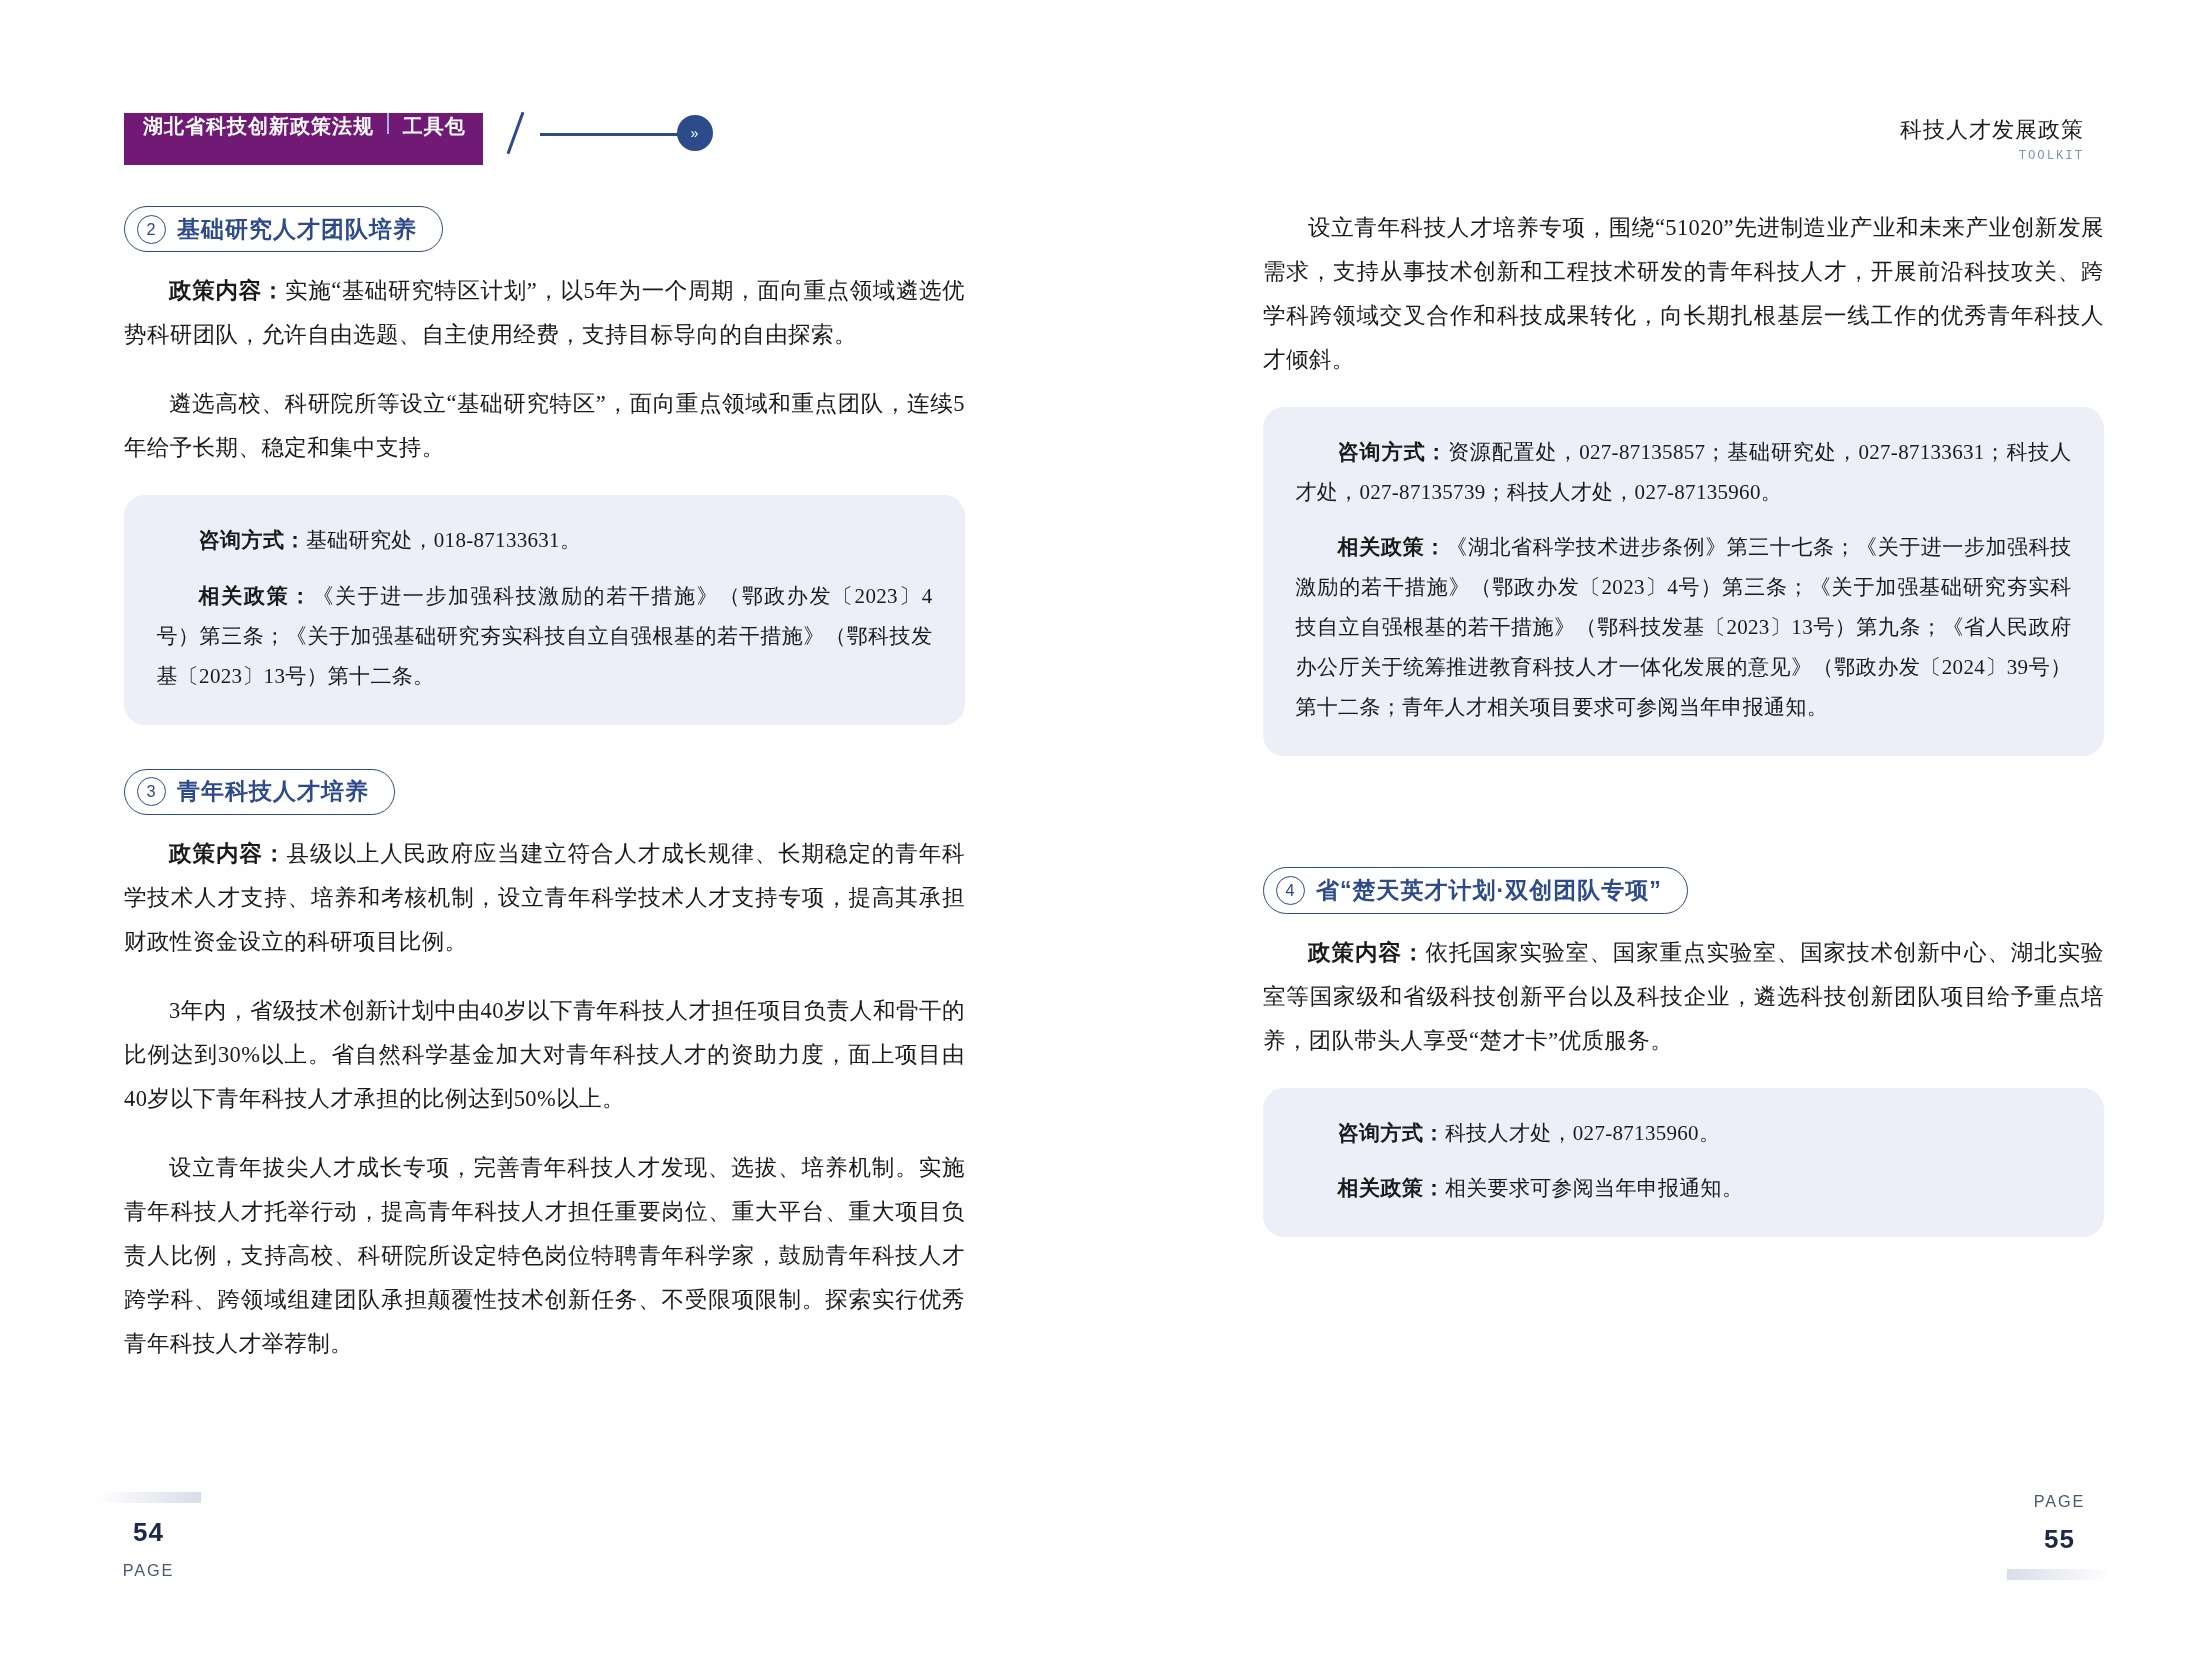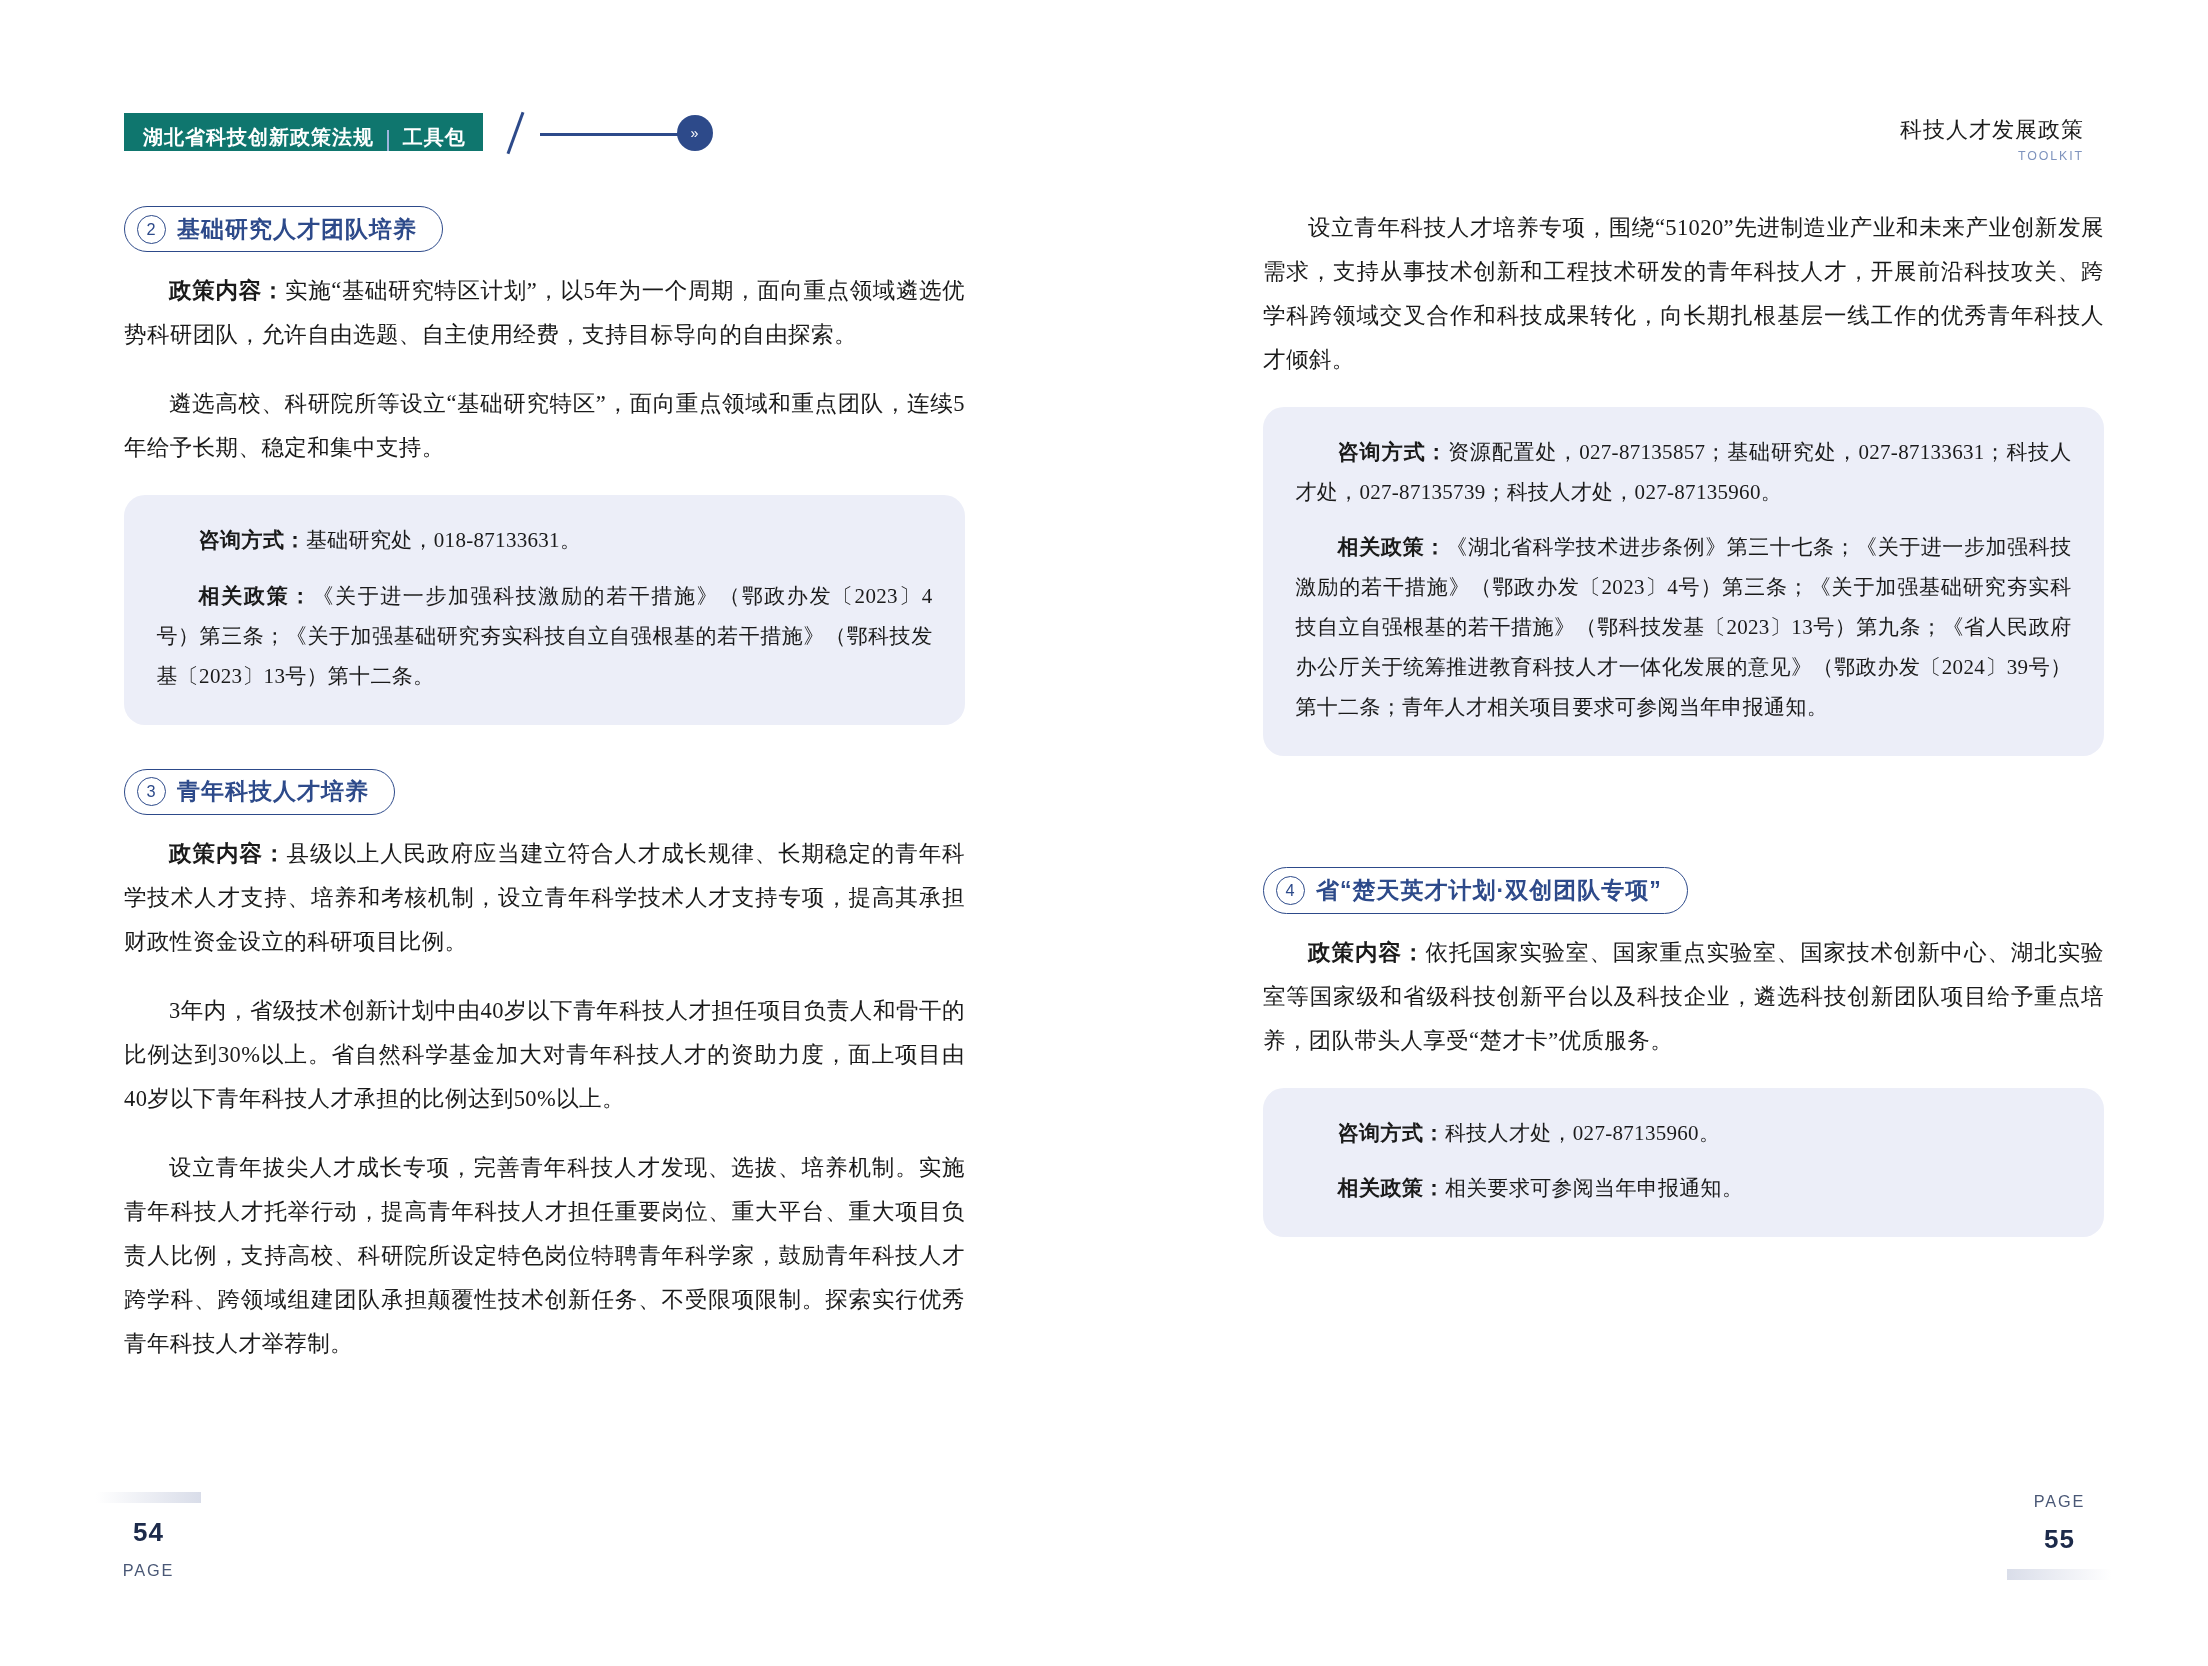--- a/index.html
+++ b/index.html
@@ -21,24 +21,24 @@
   .header {
     position: absolute;
     left: 0; right: 0;
     top: 113px;
     height: 54px;
   }
   .brand-tag {
     position: absolute;
     left: 124px;
     top: 0;
-    height: 38px;
+    height: 52px;
     display: flex;
-    align-items: flex-end;
-    background: #0f766e;
+    align-items: flex-start;
+    background: #701a75;
     color: #ffffff;
     padding: 0 17px 0 19px;
     font-family: "Liberation Sans", sans-serif;
     font-size: 20px;
     font-weight: bold;
     letter-spacing: 1px;
     white-space: nowrap;
   }
   .brand-tag .sep {
     display: inline-block;
@@ -87,21 +87,21 @@
     text-align: right;
   }
   .header-right .title {
     font-family: "Liberation Sans", sans-serif;
     font-size: 22px;
     font-weight: normal;
     color: #1c1c1c;
     letter-spacing: 1px;
   }
   .header-right .sub {
-    font-family: Liberation Sans, sans-serif;
+    font-family: Liberation Mono, monospace;
     font-size: 12.4px;
     color: #7e93bd;
     letter-spacing: 1.9px;
     margin-top: 3.8px;
   }
 
   
   .col {
     position: absolute;
     top: 206px;

